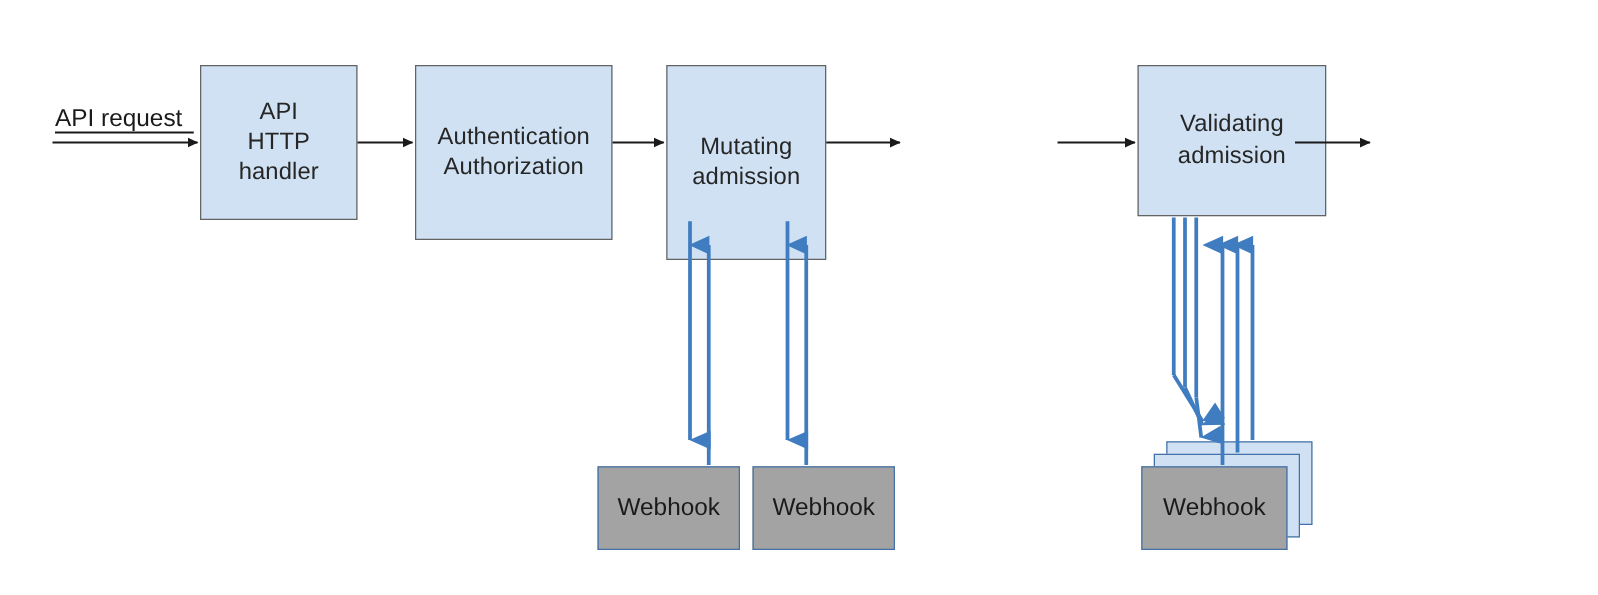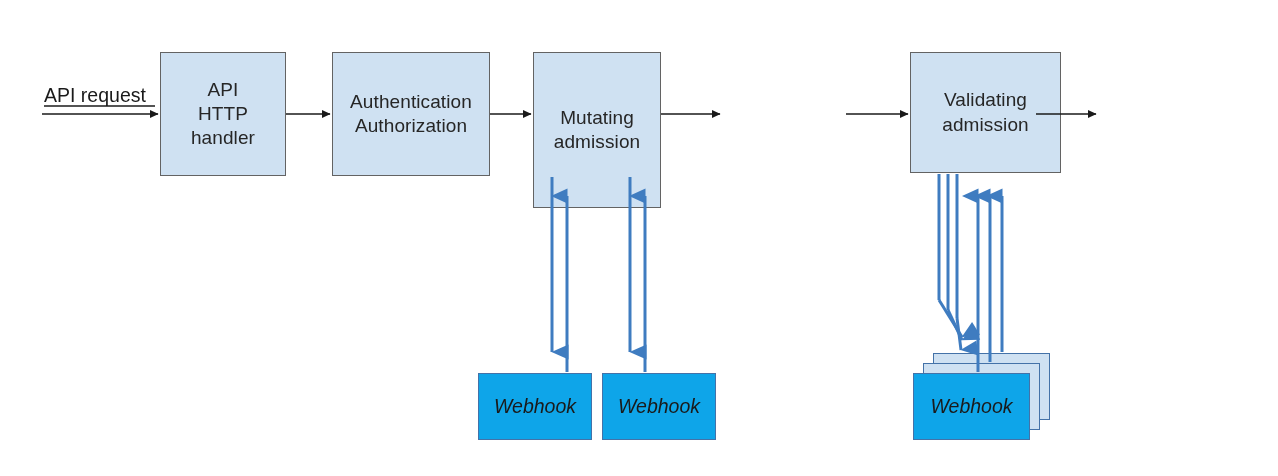--- a/index.html
+++ b/index.html
@@ -31,30 +31,29 @@
     line-height: 1.28;
     font-family: "Liberation Sans", sans-serif;
     letter-spacing: 0.1px;
   }
   .stage-box .label-lines {
     white-space: pre-line;
   }
   .webhook-box {
     position: absolute;
     box-sizing: border-box;
-    background: #0ea5e9;
+    background: #a3a3a3;
     border: 1.8px solid #4472a8;
     display: flex;
     align-items: center;
     justify-content: center;
     text-align: center;
     color: #1a1a1a;
     font-size: 19.5px;
     font-family: "Liberation Sans", sans-serif;
-    font-style: italic;
   }
   .webhook-ghost {
     position: absolute;
     box-sizing: border-box;
     background: #cfe1f2;
     border: 1.8px solid #4472a8;
   }
   .api-request-label {
     position: absolute;
     font-size: 19.5px;
@@ -77,21 +76,21 @@
 <div id="canvas">
 
   <div class="api-request-label" style="left:44px; top:84px;">API request</div>
 
   <div class="stage-box" style="left:160px; top:52px; width:126px; height:124px;">
     <span class="label-lines">API
 HTTP
 handler</span>
   </div>
 
-  <div class="stage-box" style="left:332px; top:52px; width:158px; height:124px;">
+  <div class="stage-box" style="left:332px; top:52px; width:158px; height:140px;">
     <span class="label-lines">Authentication
 Authorization</span>
   </div>
 
   <div class="stage-box" style="left:533px; top:52px; width:128px; height:156px;">
     <span class="label-lines">Mutating
 admission</span>
   </div>
 
 

